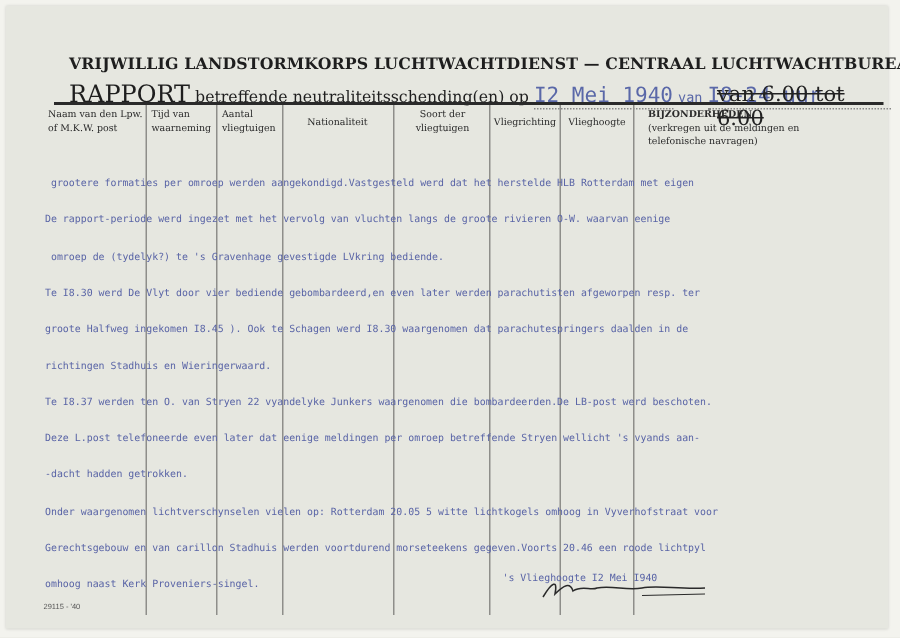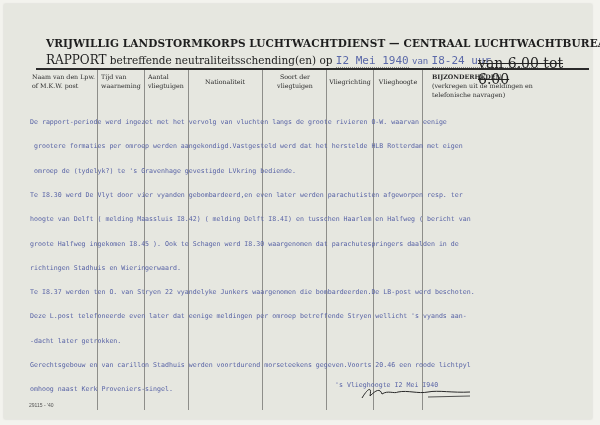--- a/index.html
+++ b/index.html
@@ -1,37 +1,37 @@
 <!DOCTYPE html>
 <html><head>
 <meta charset="utf-8">
 <style>
   html,body{margin:0;padding:0;}
   body{width:600px;height:425px;background:#f3f3ee;position:relative;overflow:hidden;}
   .paper{position:absolute;left:4px;top:4px;width:588px;height:415px;background:#e6e7e0;box-shadow:0 0 2px rgba(0,0,0,0.15);}
   .hdr1{position:absolute;left:42px;top:33px;font-family:"DejaVu Serif",serif;font-weight:bold;font-size:10.5px;letter-spacing:0.1px;color:#1e1e1e;white-space:nowrap;}
   .hdr2{position:absolute;left:42px;top:49px;font-family:"DejaVu Serif",serif;font-size:10.5px;color:#1e1e1e;white-space:nowrap;}
-  .hdr2 .typed{font-family:"DejaVu Sans Mono",monospace;font-size:11px;color:#5a68a8;}
+  .hdr2 .typed{font-family:"DejaVu Sans Mono",monospace;font-size:14px;color:#5a68a8;}
   .dots{border-bottom:1px dotted #888;display:inline-block;}
   .strike{position:absolute;left:474px;top:51px;font-family:"DejaVu Serif",serif;font-size:14px;color:#222;text-decoration:line-through;}
   .rule{position:absolute;left:32px;top:64px;width:553px;height:2px;background:#2a2a2a;}
   .vline{position:absolute;top:66px;width:1px;height:340px;background:#8e8e8a;}
   .col-h{position:absolute;top:68px;font-family:"DejaVu Serif",serif;font-size:6.3px;color:#2a2a2a;line-height:9px;text-align:center;}
   .body-text{position:absolute;left:26px;top:98px;width:560px;font-family:"DejaVu Sans Mono",monospace;font-size:6.6px;line-height:8.1px;color:#5964a6;white-space:pre;}
   .sig{position:absolute;left:331px;top:360px;font-family:"DejaVu Sans Mono",monospace;font-size:6.6px;line-height:8.3px;color:#5964a6;white-space:pre;}
   .sig-scribble{position:absolute;left:354px;top:380px;}
   .formno{position:absolute;left:25px;top:398px;font-family:"Liberation Sans",sans-serif;font-size:5px;color:#555;}
 </style>
 </head>
 <body>
 
 <div class="paper">
   <div class="hdr1">VRIJWILLIG LANDSTORMKORPS LUCHTWACHTDIENST — CENTRAAL LUCHTWACHTBUREAU 'S-GRAVENHAGE</div>
   <div class="hdr2">
-    <span style="font-size:12px;">RAPPORT</span>
+    <span style="font-size:16px;">RAPPORT</span>
     <span>betreffende neutraliteitsschending(en) op</span>
     <span class="dots"><span class="typed">I2 Mei 1940</span></span>
     <span style="font-family:'DejaVu Sans Mono',monospace;font-size:9px;color:#5a68a8;">van</span>
     <span class="dots"><span class="typed">I8-24 uur</span>&nbsp;&nbsp;&nbsp;&nbsp;&nbsp;&nbsp;&nbsp;&nbsp;&nbsp;&nbsp;&nbsp;&nbsp;&nbsp;&nbsp;</span>
   </div>
   <div class="strike">van 6.00 tot 6.00</div>
   <div class="rule"></div>
 
   <div class="vline" style="left:93px"></div>
   <div class="vline" style="left:140px"></div>
@@ -47,30 +47,30 @@
   <div class="col-h" style="left:186px;width:70px;top:73px;">Nationaliteit</div>
   <div class="col-h" style="left:262px;width:58px;">Soort der vliegtuigen</div>
   <div class="col-h" style="left:323px;width:46px;top:73px;">Vliegrichting</div>
   <div class="col-h" style="left:370px;width:48px;top:73px;">Vlieghoogte</div>
   <div class="col-h" style="left:428px;width:150px;text-align:left;">
     <div style="font-weight:bold;">BIJZONDERHEDEN</div>
     <div style="white-space:normal;width:130px;">(verkregen uit de meldingen en telefonische navragen)</div>
   </div>
 
   <div class="body-text">
+    <div> grootere formaties per omroep werden aangekondigd.Vastgesteld werd dat het herstelde HLB Rotterdam met eigen</div>
     <div>De rapport-periode werd ingezet met het vervolg van vluchten langs de groote rivieren O-W. waarvan eenige</div>
-    <div> grootere formaties per omroep werden aangekondigd.Vastgesteld werd dat het herstelde HLB Rotterdam met eigen</div>
     <div> omroep de (tydelyk?) te 's Gravenhage gevestigde LVkring bediende.</div>
-    <div>Te I8.30 werd De Vlyt door vier vyanden gebombardeerd,en even later werden parachutisten afgeworpen resp. ter</div>
-    <div>hoogte van Delft ( melding Maassluis I8.42) ( melding Delft I8.4I) en tusschen Haarlem en Halfweg ( bericht van</div>
+    <div>Te I8.30 werd De Vlyt door vier bediende gebombardeerd,en even later werden parachutisten afgeworpen resp. ter</div>
     <div>groote Halfweg ingekomen I8.45 ). Ook te Schagen werd I8.30 waargenomen dat parachutespringers daalden in de</div>
     <div>richtingen Stadhuis en Wieringerwaard.</div>
     <div>Te I8.37 werden ten O. van Stryen 22 vyandelyke Junkers waargenomen die bombardeerden.De LB-post werd beschoten.</div>
     <div>Deze L.post telefoneerde even later dat eenige meldingen per omroep betreffende Stryen wellicht 's vyands aan-</div>
-    <div>-dacht later getrokken.</div>
+    <div>-dacht hadden getrokken.</div>
+    <div>Onder waargenomen lichtverschynselen vielen op: Rotterdam 20.05 5 witte lichtkogels omhoog in Vyverhofstraat voor</div>
     <div>Gerechtsgebouw en van carillon Stadhuis werden voortdurend morseteekens gegeven.Voorts 20.46 een roode lichtpyl</div>
     <div>omhoog naast Kerk Proveniers-singel.</div>
     
     
     
     
     
     
     
     

